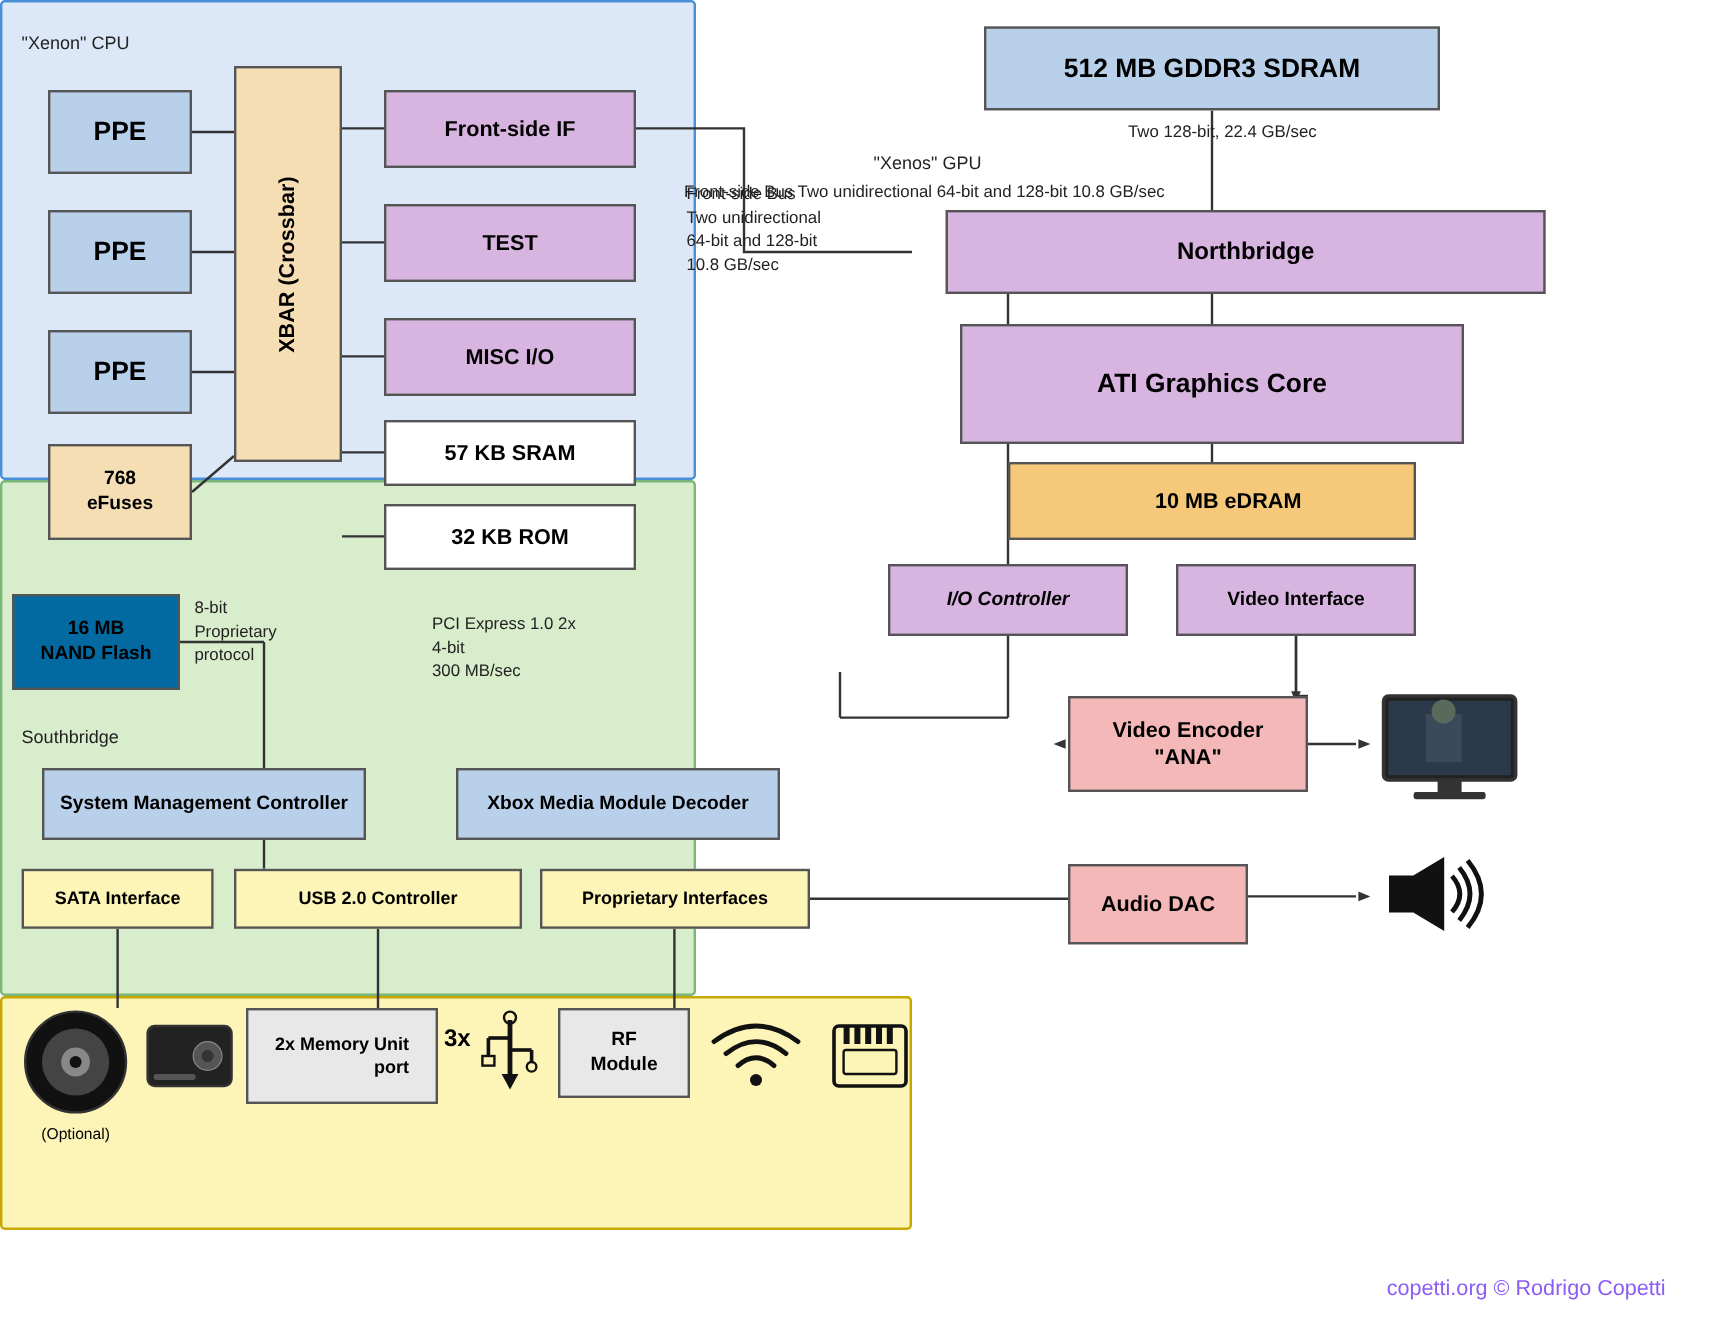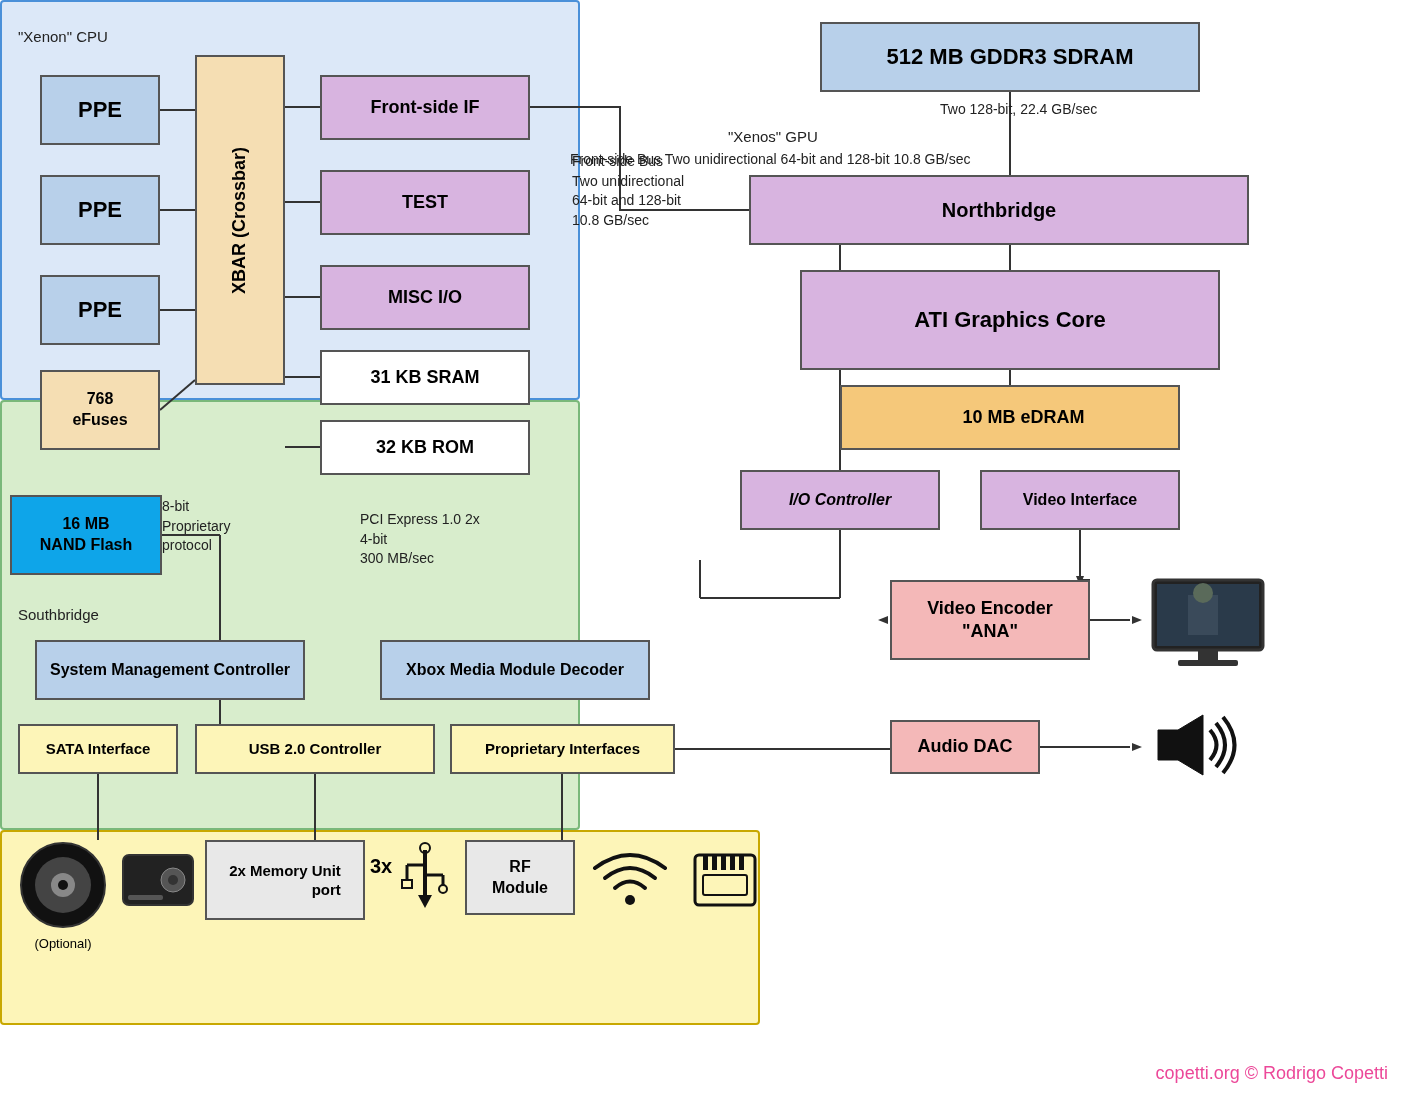--- a/index.html
+++ b/index.html
@@ -102,21 +102,21 @@
     .gddr3-label {
       position: absolute;
       left: 940px; top: 100px;
       font-size: 14px;
       color: #222;
       text-align: center;
     }
 
     
     .northbridge {
-      left: 749px; top: 175px;
+      left: 788px; top: 175px;
       width: 500px; height: 70px;
       background: #d8b4e0; border: 2px solid #555; font-size: 20px;
     }
 
     
     .ati-core {
       left: 800px; top: 270px;
       width: 420px; height: 100px;
       background: #d8b4e0; border: 2px solid #555; font-size: 22px;
     }
@@ -189,35 +189,35 @@
     
     .prop-if {
       left: 450px; top: 724px;
       width: 225px; height: 50px;
       background: #fdf5b8; border: 2px solid #555; font-size: 15px;
     }
 
     
     .nand {
       left: 10px; top: 495px;
-      width: 152px; height: 80px;
-      background: #0ea5e9; border: 2px solid #555; font-size: 16px;
+      width: 140px; height: 80px;
+      background: #0369a1; border: 2px solid #555; font-size: 16px;
     }
 
     
     .video-enc {
       left: 890px; top: 580px;
       width: 200px; height: 80px;
       background: #f4b8b8; border: 2px solid #555; font-size: 18px;
     }
 
     
     .audio-dac {
       left: 890px; top: 720px;
-      width: 150px; height: 54px;
+      width: 150px; height: 67px;
       background: #f4b8b8; border: 2px solid #555; font-size: 18px;
     }
 
     
     .text-label {
       position: absolute;
       font-size: 14px;
       color: #222;
       line-height: 1.4;
     }
@@ -237,21 +237,21 @@
     }
     .icon-speaker {
       position: absolute;
     }
 
     .copyright {
       position: absolute;
       right: 40px;
       bottom: 30px;
       font-size: 18px;
-      color: #ec4899;
+      color: #8b5cf6;
     }
   </style>
 </head>
 <body>
 
 <div class="diagram">
 
   <svg class="svg-overlay">
 
     <line x1="160" y1="110" x2="195" y2="110" stroke="#333" stroke-width="2"></line>
@@ -326,21 +326,21 @@
   <div class="box xbar">XBAR (Crossbar)</div>
 
   <div class="box efuses">
     <span style="white-space:pre-line;">768
 eFuses</span>
   </div>
 
   <div class="box frontside-if">Front-side IF</div>
   <div class="box test-box">TEST</div>
   <div class="box misc-io">MISC I/O</div>
-  <div class="box sram64">31 KB SRAM</div>
+  <div class="box sram64">57 KB SRAM</div>
   <div class="box rom32">32 KB ROM</div>
 
   <div class="text-label" style="left:570px; top:150px;">Front-side Bus
 Two unidirectional
 64-bit and 128-bit
 10.8 GB/sec</div>
 
   <div class="xenos-gpu"></div>
   <span class="xenos-label">"Xenos" GPU</span>
 

